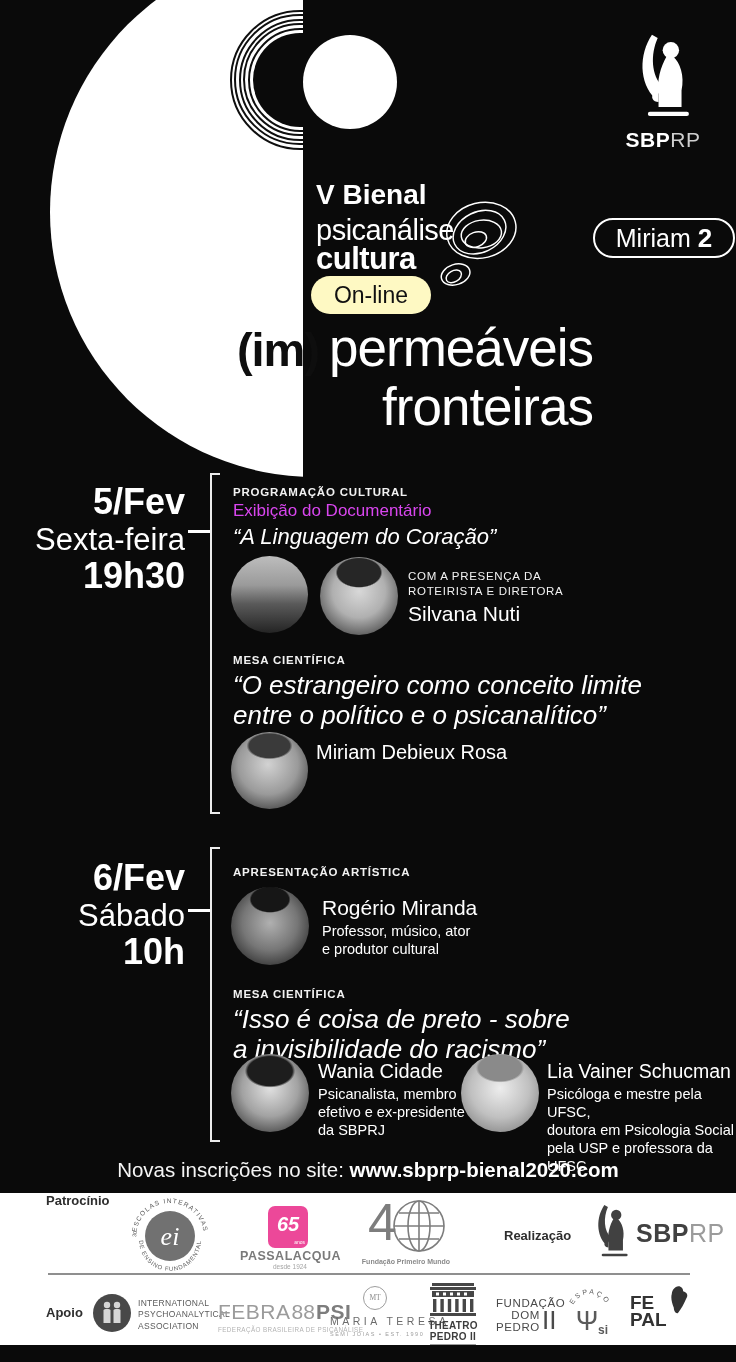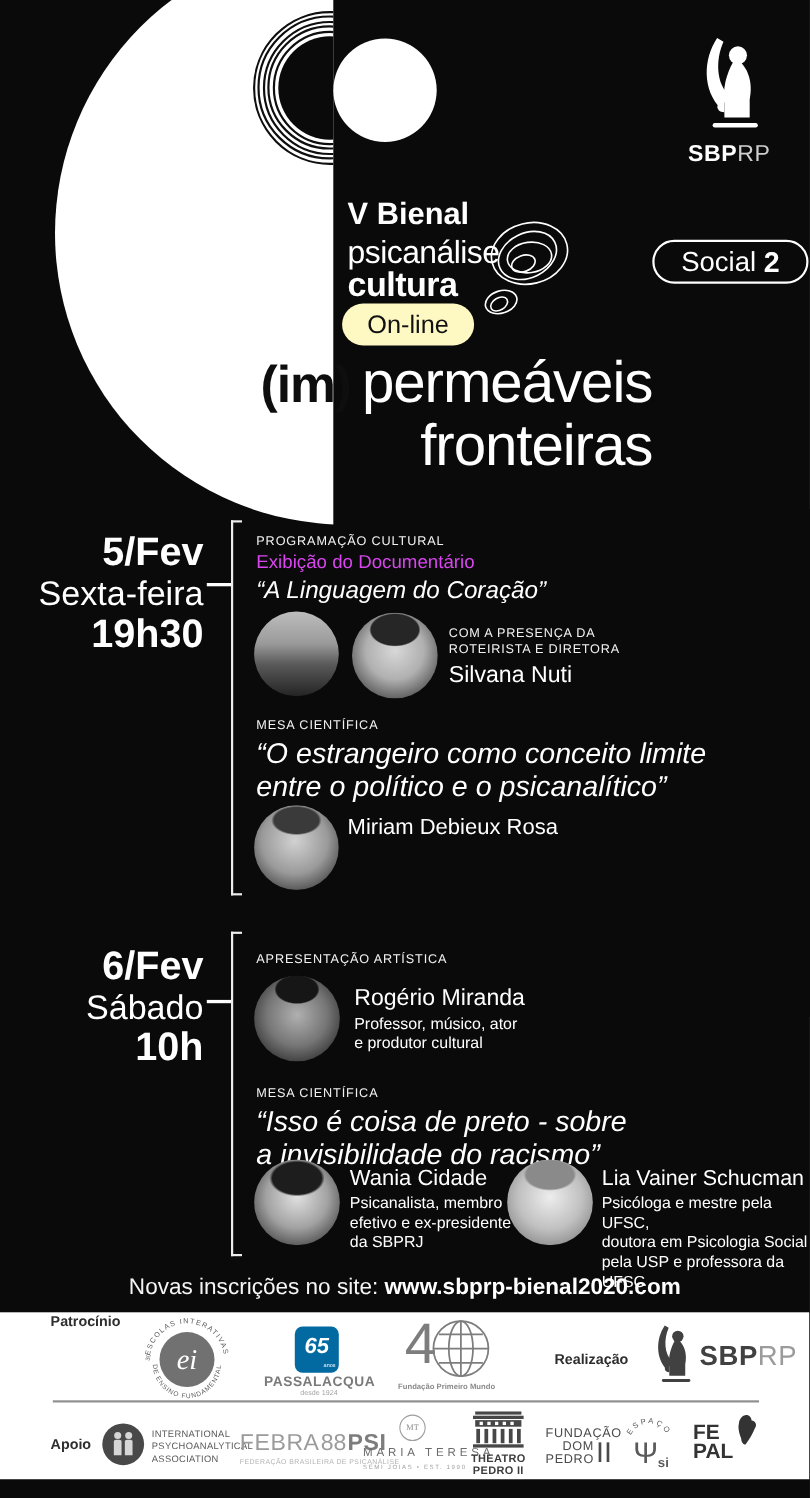--- a/index.html
+++ b/index.html
@@ -43,21 +43,21 @@
   .title-im{font-size:47px;font-weight:700;color:#0e0e0e;letter-spacing:-1px;}
   .title-w{font-size:53px;font-weight:400;color:#fff;letter-spacing:-1px;line-height:1.05;}
   .title-row2{font-size:53px;font-weight:400;color:#fff;letter-spacing:-1px;line-height:1.0;margin-top:3px;}
   
   .dateblock{position:absolute;right:551px;text-align:right;}
   .date-big{font-size:36px;font-weight:700;line-height:1.02;}
   .date-day{font-size:31px;font-weight:400;line-height:1.2;}
   .dash{position:absolute;left:188px;width:23px;height:3px;background:#fff;}
   .vline{position:absolute;left:210px;width:2px;background:#ececec;}
   .vtick{position:absolute;left:210px;width:10px;height:2px;background:#ececec;}
-  .kicker{position:absolute;left:233px;font-size:11.5px;font-weight:400;letter-spacing:.8px;color:#f2f2f2;}
+  .kicker{position:absolute;left:233px;font-size:11.5px;font-weight:700;letter-spacing:.8px;color:#f2f2f2;}
   .plainline{position:absolute;left:233px;font-size:17px;font-weight:400;color:#d946ef;}
   .quote{position:absolute;left:233px;font-style:italic;font-weight:400;color:#fff;}
   .q-big{font-size:22px;}
   .q-two{font-size:26px;line-height:1.16;}
   .photo{position:absolute;border-radius:50%;}
   .ph-doc{background:linear-gradient(180deg,#bdbdbd 0%,#9a9a9a 38%,#5a5a5a 62%,#242424 100%);}
   .ph-silvana{background:radial-gradient(ellipse 46% 30% at 50% 20%,#262626 0 60%,transparent 65%),radial-gradient(circle at 50% 44%,#d8d8d8 0%,#b0b0b0 45%,#555 80%,#2c2c2c 100%);}
   .ph-miriam{background:radial-gradient(ellipse 48% 28% at 50% 18%,#3a3a3a 0 55%,transparent 62%),radial-gradient(circle at 48% 42%,#d2d2d2 0%,#9a9a9a 50%,#333 90%);}
   .ph-rogerio{background:radial-gradient(ellipse 40% 26% at 50% 16%,#161616 0 60%,transparent 66%),radial-gradient(circle at 50% 46%,#b0b0b0 0%,#767676 48%,#1f1f1f 92%);}
   .ph-wania{background:radial-gradient(ellipse 52% 34% at 50% 22%,#1d1d1d 0 55%,transparent 62%),radial-gradient(circle at 50% 44%,#e0e0e0 0%,#a2a2a2 48%,#2a2a2a 95%);}
@@ -68,21 +68,21 @@
   .s-name{font-size:20px;font-weight:400;}
   .s-bio{font-size:14.5px;line-height:1.24;margin-top:3px;color:#fff;}
   
   .registration{position:absolute;left:0;top:1158px;width:736px;text-align:center;font-size:20.5px;}
   .reg-prefix{font-weight:400;color:#f5f5f5;}
   .reg-url{font-weight:700;color:#fff;}
   
   .footer{position:absolute;left:0;top:1193px;width:736px;height:152px;background:#fff;color:#333;}
   .flabel{position:absolute;font-size:13px;font-weight:700;color:#2e2e2e;}
   .escolas-svg{position:absolute;left:126px;top:1191px;width:88px;height:88px;}
-  .passa-icon{position:absolute;left:268px;top:1206px;width:40px;height:42px;background:#0369a1;border-radius:7px;}
+  .passa-icon{position:absolute;left:268px;top:1206px;width:40px;height:42px;background:#ec4899;border-radius:7px;}
   .passa-65{position:absolute;left:0;top:7px;width:40px;text-align:center;color:#fff;font-size:20px;font-weight:700;font-style:italic;}
   .passa-anos{position:absolute;right:3px;bottom:3px;color:#fff;font-size:5px;}
   .passa-name{position:absolute;left:240px;top:1249px;width:100px;text-align:center;font-size:12.5px;font-weight:700;color:#7a7a7a;letter-spacing:.5px;}
   .passa-since{position:absolute;left:240px;top:1263px;width:100px;text-align:center;font-size:6.5px;color:#a5a5a5;}
   .fpm-4{position:absolute;left:368px;top:1196px;font-size:52px;font-weight:400;color:#7d7d7d;line-height:1;}
   .fpm-globe{position:absolute;left:392px;top:1199px;width:54px;height:54px;}
   .fpm-cap{position:absolute;left:358px;top:1258px;width:96px;text-align:center;font-size:7px;font-weight:700;color:#8a8a8a;}
   .sbprp-f-svg{position:absolute;left:588px;top:1204px;width:44px;height:58px;}
   .sbprp-f-text{position:absolute;left:636px;top:1219px;font-size:25px;letter-spacing:.5px;}
   .sbpf-bold{font-weight:700;color:#414141;}
@@ -154,21 +154,21 @@
       <ellipse cx="58" cy="38" rx="38" ry="30" transform="rotate(-14 58 38)"></ellipse>
       <ellipse cx="56" cy="40" rx="30" ry="22" transform="rotate(-26 56 40)"></ellipse>
       <ellipse cx="58" cy="42" rx="22" ry="15" transform="rotate(-8 58 42)"></ellipse>
       <ellipse cx="52" cy="48" rx="12" ry="8" transform="rotate(-20 52 48)"></ellipse>
       <ellipse cx="30" cy="86" rx="16" ry="11" transform="rotate(-18 30 86)"></ellipse>
       <ellipse cx="28" cy="88" rx="9" ry="6" transform="rotate(-30 28 88)"></ellipse>
     </g>
   </svg>
   <div class="online-pill">On-line</div>
   <div class="parte-badge">
-    <span class="parte-label">Social</span>
+    <span class="parte-label">Miriam</span>
     <span class="parte-num">2</span>
   </div>
 
   <div class="title">
     <div class="title-row1">
       <span class="title-im">(im)</span>
       <span class="title-w">permeáveis</span>
     </div>
     <div class="title-row2">fronteiras</div>
   </div>

